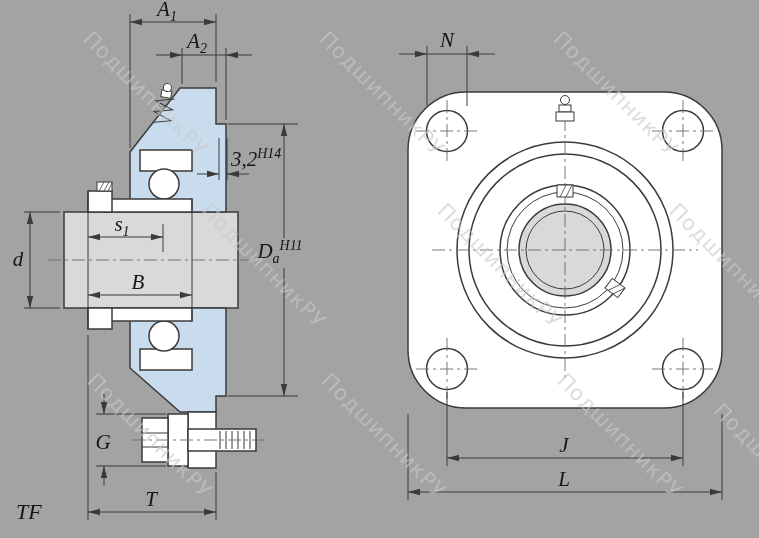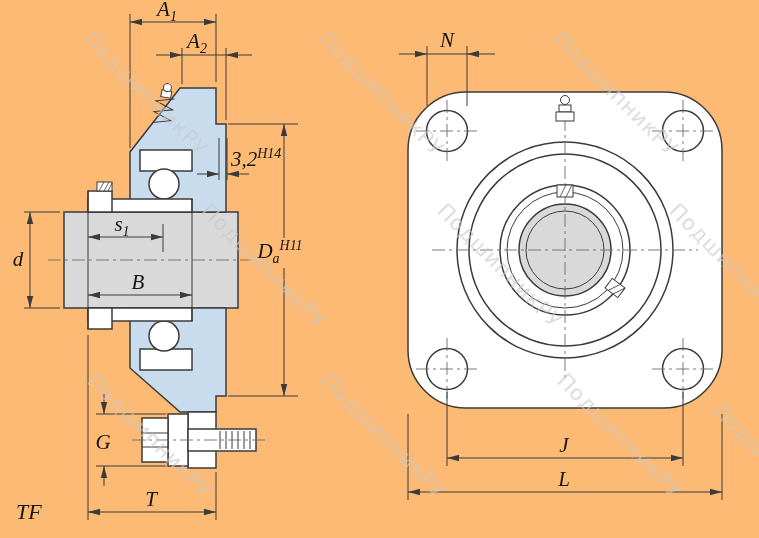--- a/index.html
+++ b/index.html
@@ -1,16 +1,16 @@
 <!DOCTYPE html>
 <html><head>
 <meta charset="utf-8">
 <style>
   html,body{margin:0;padding:0;background:#fff}
-  .stage{position:relative;width:759px;height:538px;background:#fdba74;overflow:hidden;
+  .stage{position:relative;width:759px;height:538px;background:#a3a3a3;overflow:hidden;
          font-family:"Liberation Serif","DejaVu Serif",serif}
   svg{position:absolute;left:0;top:0}
   .outline{stroke:#3b3b3b;stroke-width:1.5}
   .thin{stroke:#3b3b3b;stroke-width:1}
   .dim{stroke:#3b3b3b;stroke-width:1}
   .cl{stroke:#6b6b6b;stroke-width:.9;stroke-dasharray:13 4 3 4}
   .hatch{stroke:#3b3b3b;stroke-width:.8}
   .lbl{font-family:"Liberation Serif","DejaVu Serif",serif;font-style:italic;font-size:21px;fill:#151515}
   .lbl .sub,.lbl .sup{font-size:14px}
   .big{font-size:22px}

